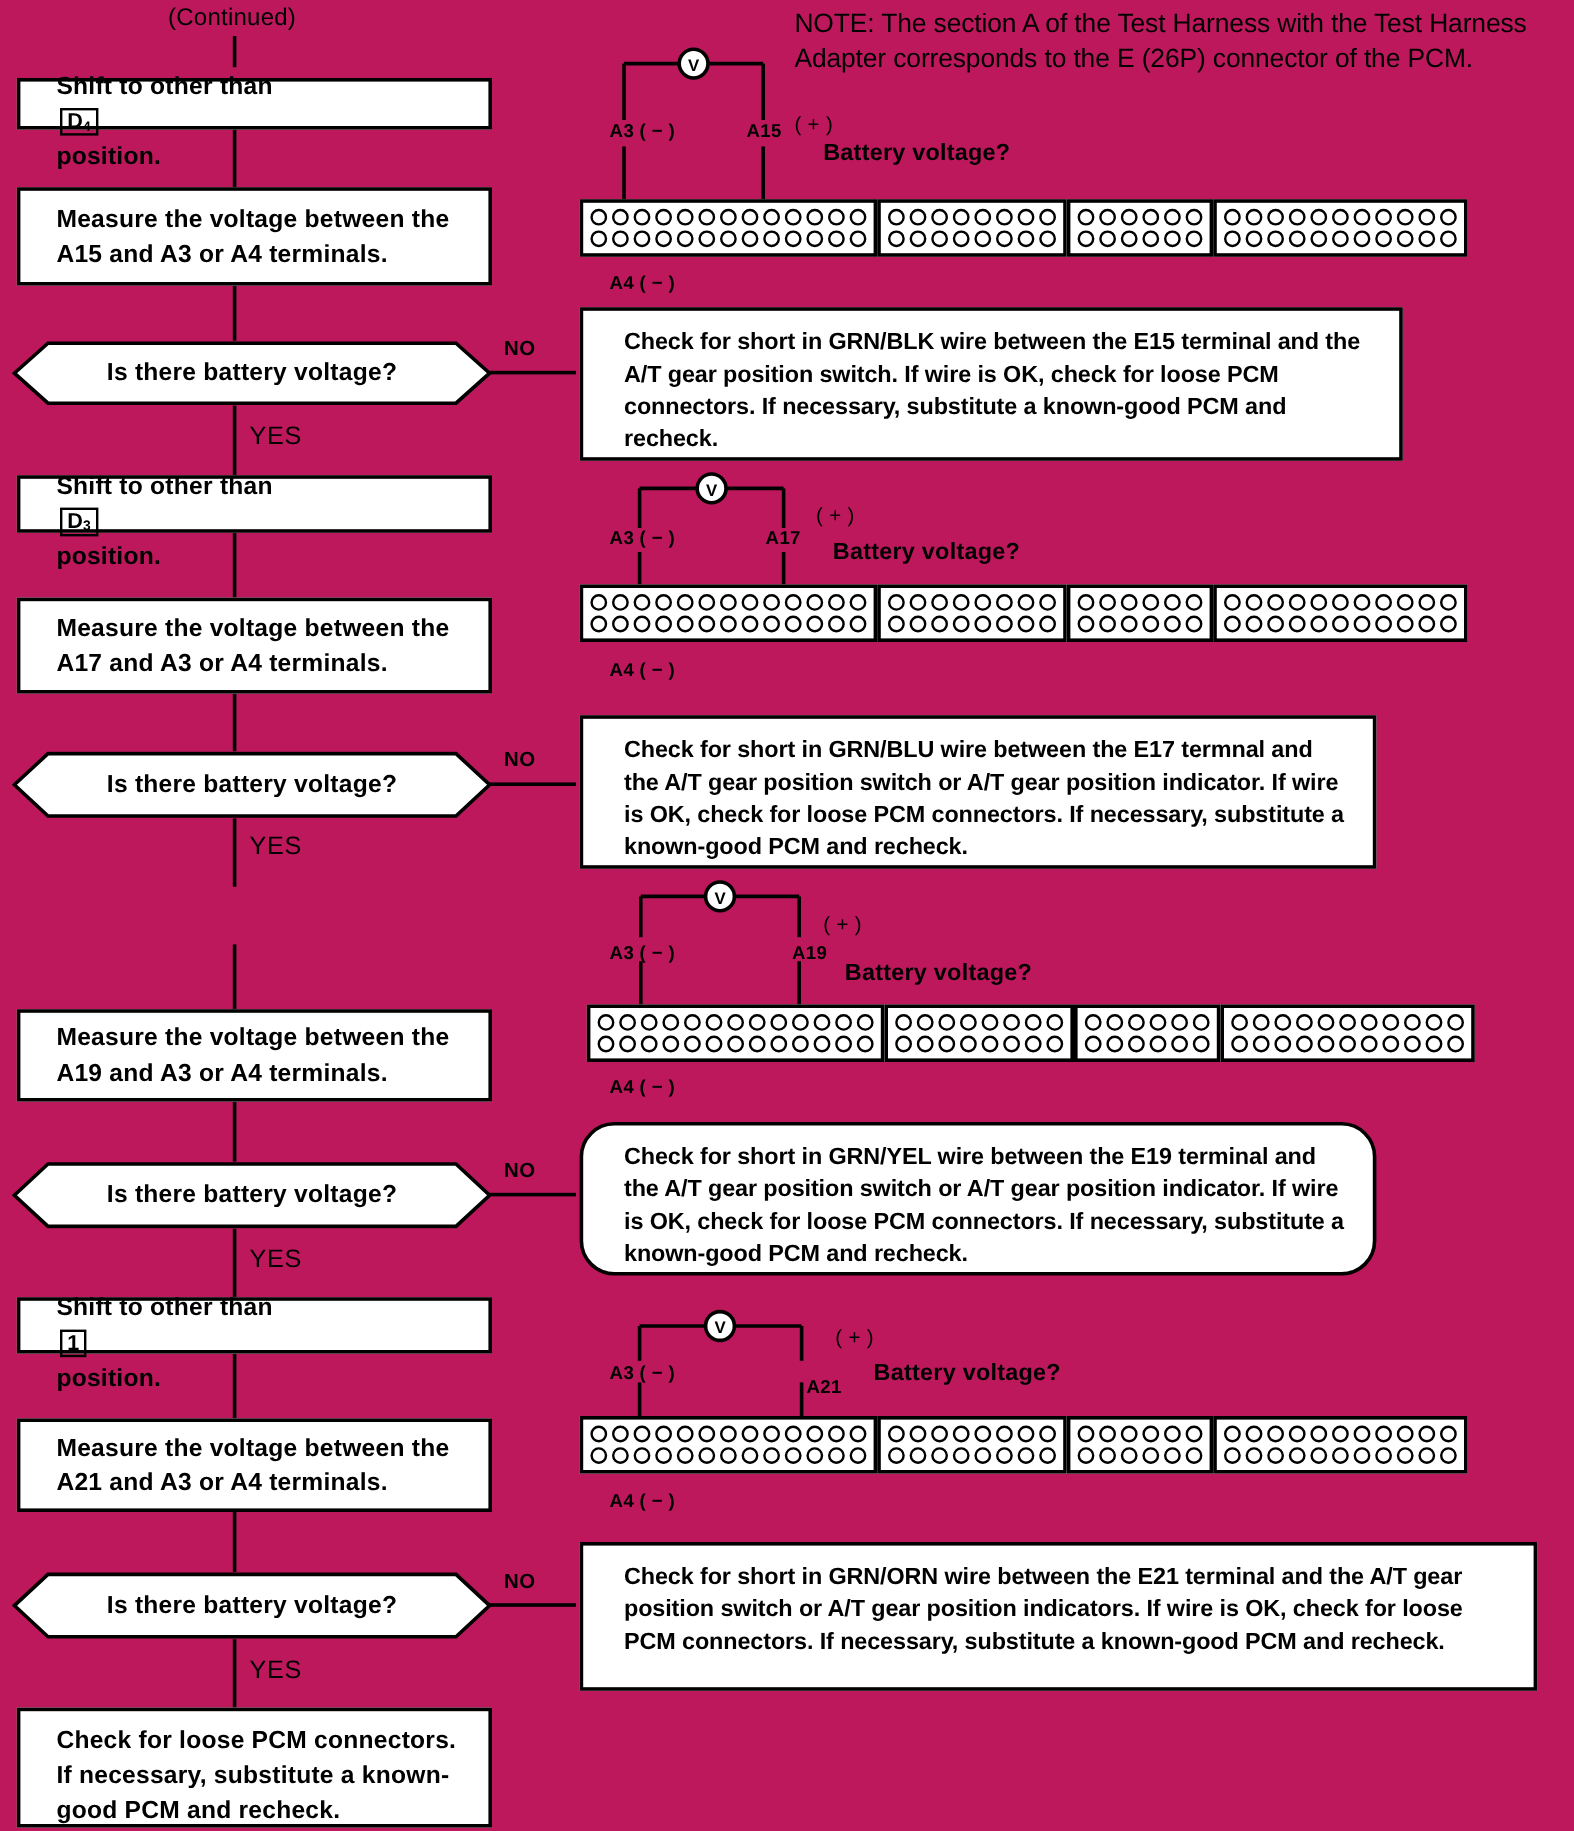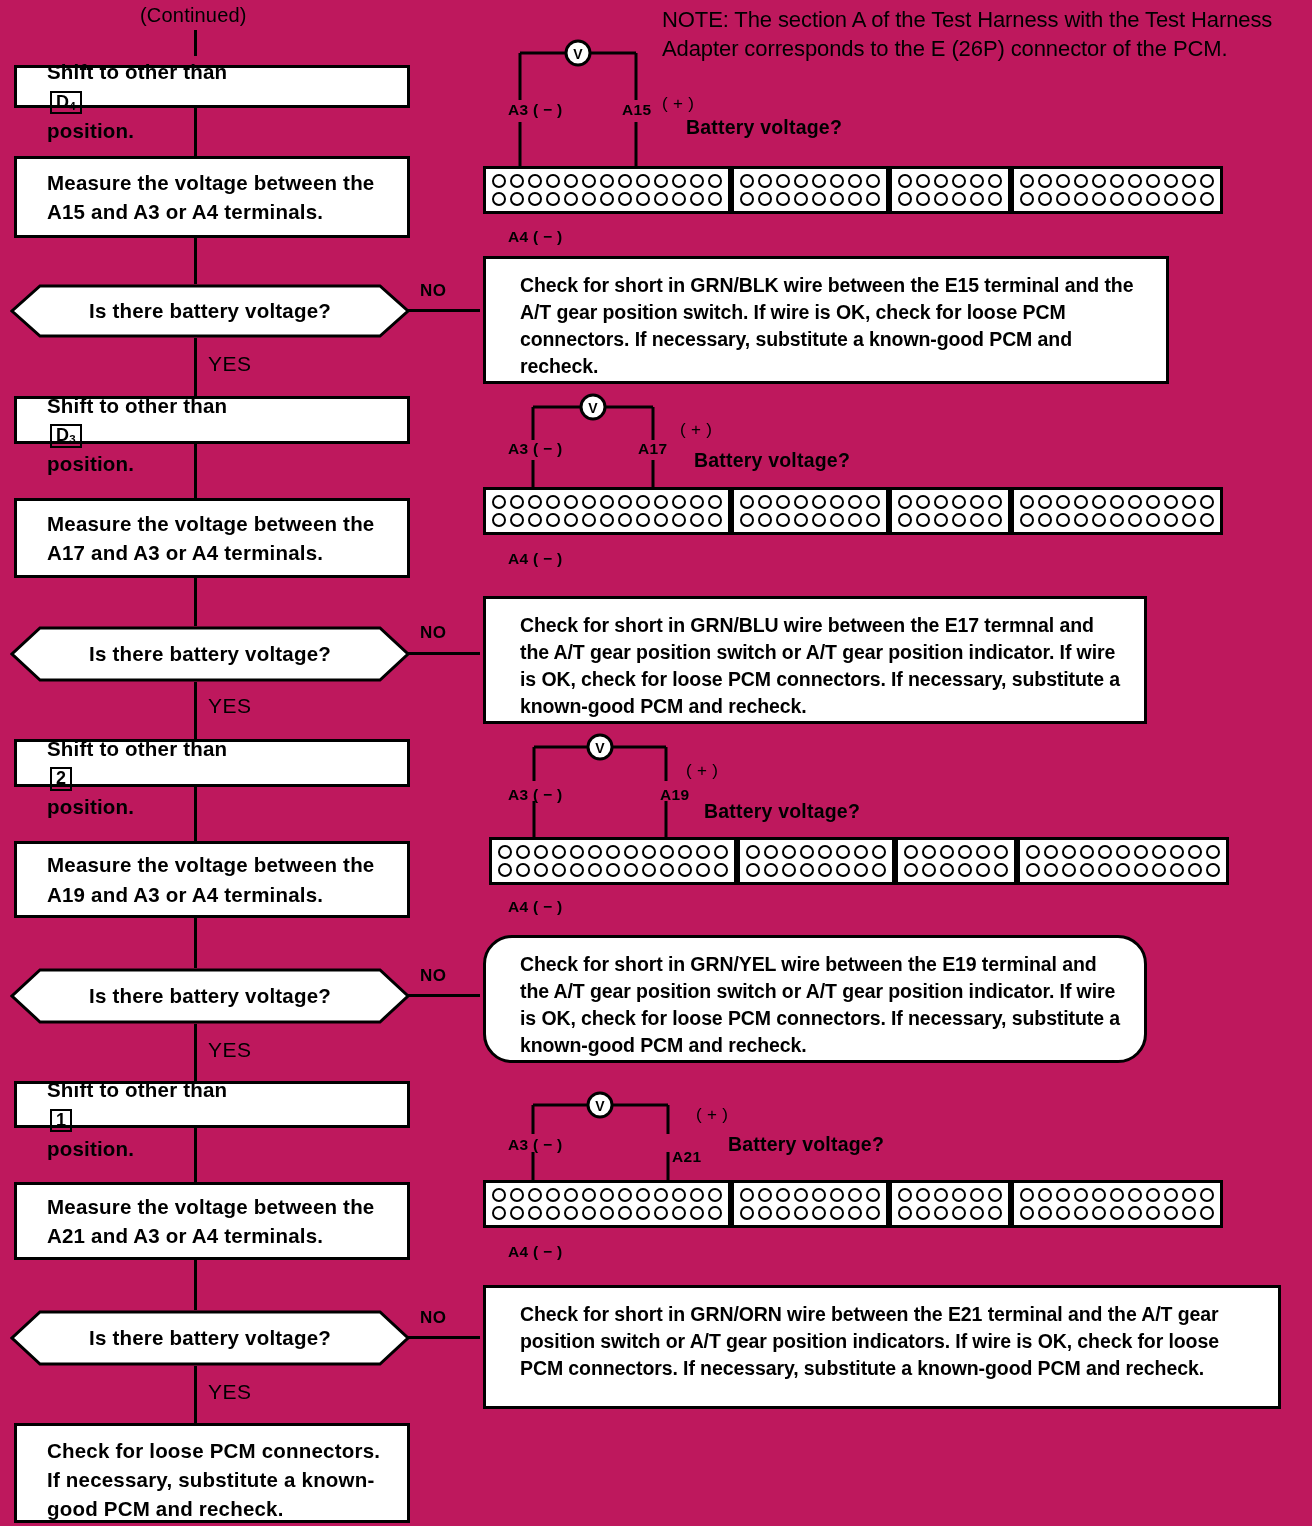--- a/index.html
+++ b/index.html
@@ -475,27 +475,20 @@
           <span class="pin"></span>
         </div>
       </div>
   </div>
   <div class="probe-label" style="left:508px; top:550px;">A4 ( − )</div>
 
   <div class="note-box" style="left:483px; top:596px; width:664px; height:128px;">
     <div class="txt">Check for short in GRN/BLU wire between the E17 termnal and the A/T gear position switch or A/T gear position indicator. If wire is OK, check for loose PCM connectors. If necessary, substitute a known-good PCM and recheck.</div>
   </div>
 
-  <div class="proc-box" style="left:14px; top:739px; width:396px; height:48px;">
-    <div class="txt">
-      <span>Shift to other than</span>
-      <span class="pos-token">2</span>
-      <span>position.</span>
-    </div>
-  </div>
 
   <div class="proc-box" style="left:14px; top:841px; width:396px; height:77px;">
     <div class="txt">Measure the voltage between the
 A19 and A3 or A4 terminals.</div>
   </div>
 
   <div class="decision" style="left:10px; top:968px; width:400px; height:56px;">
     <svg width="400" height="56" viewBox="0 0 400 56" aria-hidden="true">
       <polygon points="30,2 370,2 398,28 370,54 30,54 2,28" fill="#fff" stroke="#000" stroke-width="3"></polygon>
     </svg>

